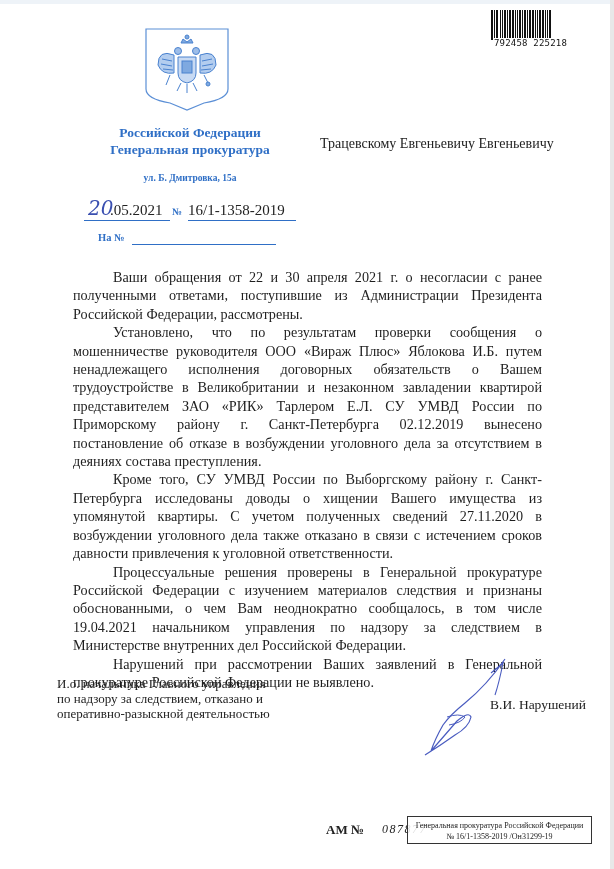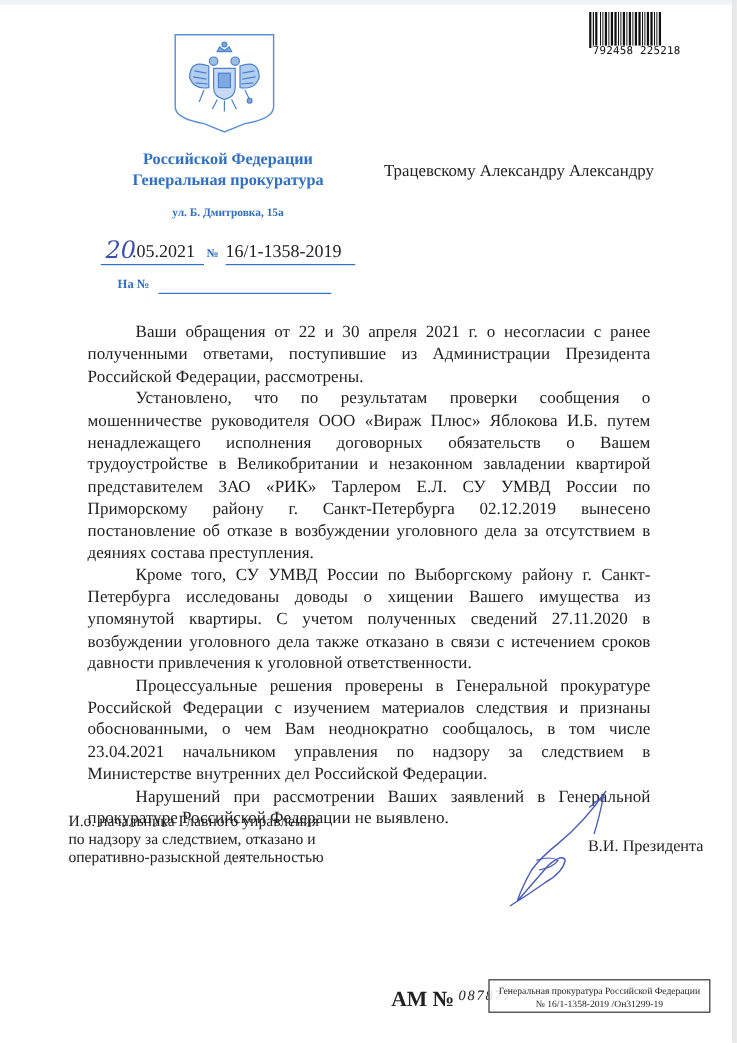--- a/index.html
+++ b/index.html
@@ -39,21 +39,21 @@
   
   .body { position: absolute; left: 73px; top: 268px; width: 469px; font-size: 14.2px; line-height: 18.4px; color: #1e1e1e; }
   .body p { margin: 0; text-align: justify; text-indent: 40px; }
 
   
   .sign-title { position: absolute; left: 57px; top: 676px; font-size: 13px; line-height: 15px; color: #222; }
   .signature { position: absolute; left: 395px; top: 655px; width: 140px; height: 105px; }
   .signer { position: absolute; left: 490px; top: 697px; font-size: 13.5px; color: #222; }
 
   
-  .serial { position: absolute; left: 326px; top: 822px; font-size: 18px; font-weight: bold; color: #222; }
+  .serial { position: absolute; left: 326px; top: 822px; font-size: 13px; font-weight: bold; color: #222; }
   .serial-num { position: absolute; left: 382px; top: 822px; font-size: 12px; color: #222; letter-spacing: 1.5px; font-style: italic; }
   .reg-stamp { position: absolute; left: 407px; top: 816px; width: 185px; height: 28px; border: 1px solid #333;
                background: rgba(255,255,255,0.85); font-size: 8px; line-height: 11px; text-align: center; color: #222;
                padding-top: 3px; box-sizing: border-box; }
 </style>
 </head>
 <body>
 
 <div class="top-edge"></div>
 <div class="page-edge"></div>
@@ -151,41 +151,41 @@
       <span style="width: 1px; background: rgb(255, 255, 255);"></span>
       <span style="width: 1px; background: rgb(17, 17, 17);"></span>
       <span style="width: 1px; background: rgb(255, 255, 255);"></span>
       <span style="width: 2px; background: rgb(17, 17, 17);"></span>
       <span style="width: 1px; background: rgb(255, 255, 255);"></span>
     </div>
   <span class="barcode-num">792458 225218</span>
 </div>
 
 <div class="recipient">
-  <div>Трацевскому Александру Александру</div>
+  <div>Трацевскому Евгеньевичу Евгеньевичу</div>
 </div>
 
 <div class="body">
   <p>Ваши обращения от 22 и 30 апреля 2021 г. о несогласии с ранее полученными ответами,  поступившие из Администрации Президента Российской Федерации, рассмотрены.</p>
   <p>Установлено, что по результатам проверки сообщения о мошенничестве руководителя ООО «Вираж Плюс» Яблокова И.Б. путем ненадлежащего исполнения договорных обязательств о Вашем трудоустройстве в Великобритании и незаконном завладении квартирой представителем ЗАО «РИК» Тарлером Е.Л.  СУ УМВД России по Приморскому району г. Санкт-Петербурга 02.12.2019 вынесено постановление об отказе в возбуждении уголовного дела за отсутствием в деяниях состава преступления.</p>
   <p>Кроме того, СУ УМВД России по Выборгскому району г. Санкт-Петербурга исследованы доводы о хищении Вашего имущества из упомянутой квартиры. С учетом полученных сведений 27.11.2020 в возбуждении уголовного дела также отказано в связи с истечением сроков давности привлечения к уголовной ответственности.</p>
-  <p>Процессуальные решения проверены в Генеральной прокуратуре Российской Федерации с изучением материалов следствия и признаны обоснованными, о чем Вам неоднократно сообщалось, в том числе 23.04.2021 начальником управления по надзору за следствием в Министерстве внутренних дел Российской Федерации.</p>
+  <p>Процессуальные решения проверены в Генеральной прокуратуре Российской Федерации с изучением материалов следствия и признаны обоснованными, о чем Вам неоднократно сообщалось, в том числе 19.04.2021 начальником управления по надзору за следствием в Министерстве внутренних дел Российской Федерации.</p>
   <p>Нарушений при рассмотрении Ваших заявлений в Генеральной прокуратуре Российской Федерации не выявлено.</p>
 </div>
 
 <div class="sign-title">
   <div>И.о. начальника Главного управления</div>
   <div>по надзору за следствием, отказано и</div>
   <div>оперативно-разыскной деятельностью</div>
 </div>
 <svg class="signature" viewBox="0 0 140 105">
   <path d="M110 4 Q92 30 70 48 Q55 60 48 70 Q40 84 36 96 Q50 80 62 66 Q74 56 76 62 Q74 72 60 80 Q46 90 30 100" fill="none" stroke="#4a5cc0" stroke-width="1.2"></path>
   <path d="M96 18 L108 8 Q104 28 100 40" fill="none" stroke="#4a5cc0" stroke-width="1.1"></path>
   <path d="M52 62 Q64 58 70 62 Q66 68 54 70" fill="none" stroke="#4a5cc0" stroke-width="1"></path>
 </svg>
-<div class="signer">В.И. Президента</div>
+<div class="signer">В.И. Нарушений</div>
 
 <div class="serial">АМ №</div>
 <div class="serial-num">087877</div>
 <div class="reg-stamp">
   <div>Генеральная прокуратура Российской Федерации</div>
   <div>№ 16/1-1358-2019 /Он31299-19</div>
 </div>
 
 </body></html>

